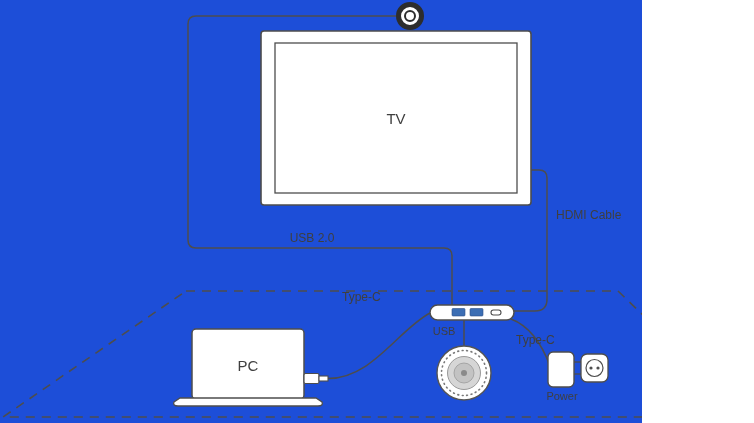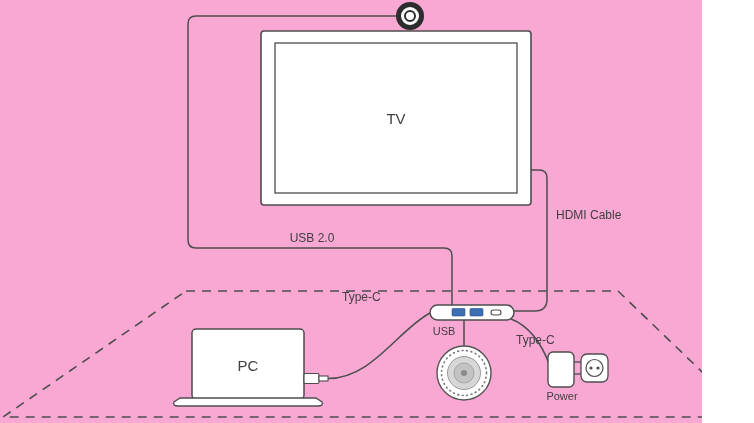--- a/index.html
+++ b/index.html
@@ -3,23 +3,23 @@
 <meta charset="utf-8">
 <style>
   html, body {
     margin: 0;
     padding: 0;
     background: #ffffff;
     font-family: "Liberation Sans", sans-serif;
   }
   .stage {
     position: relative;
-    width: 702px;
+    width: 642px;
     height: 423px;
-    background: #f9a8d4;
+    background: #1d4ed8;
     overflow: hidden;
   }
   svg { display: block; }
   text {
     font-family: "Liberation Sans", sans-serif;
     fill: #3f3f3f;
   }
   .lbl  { font-size: 12px; }
   .lbl-sm { font-size: 11px; }
   .lbl-dev { font-size: 15px; }

